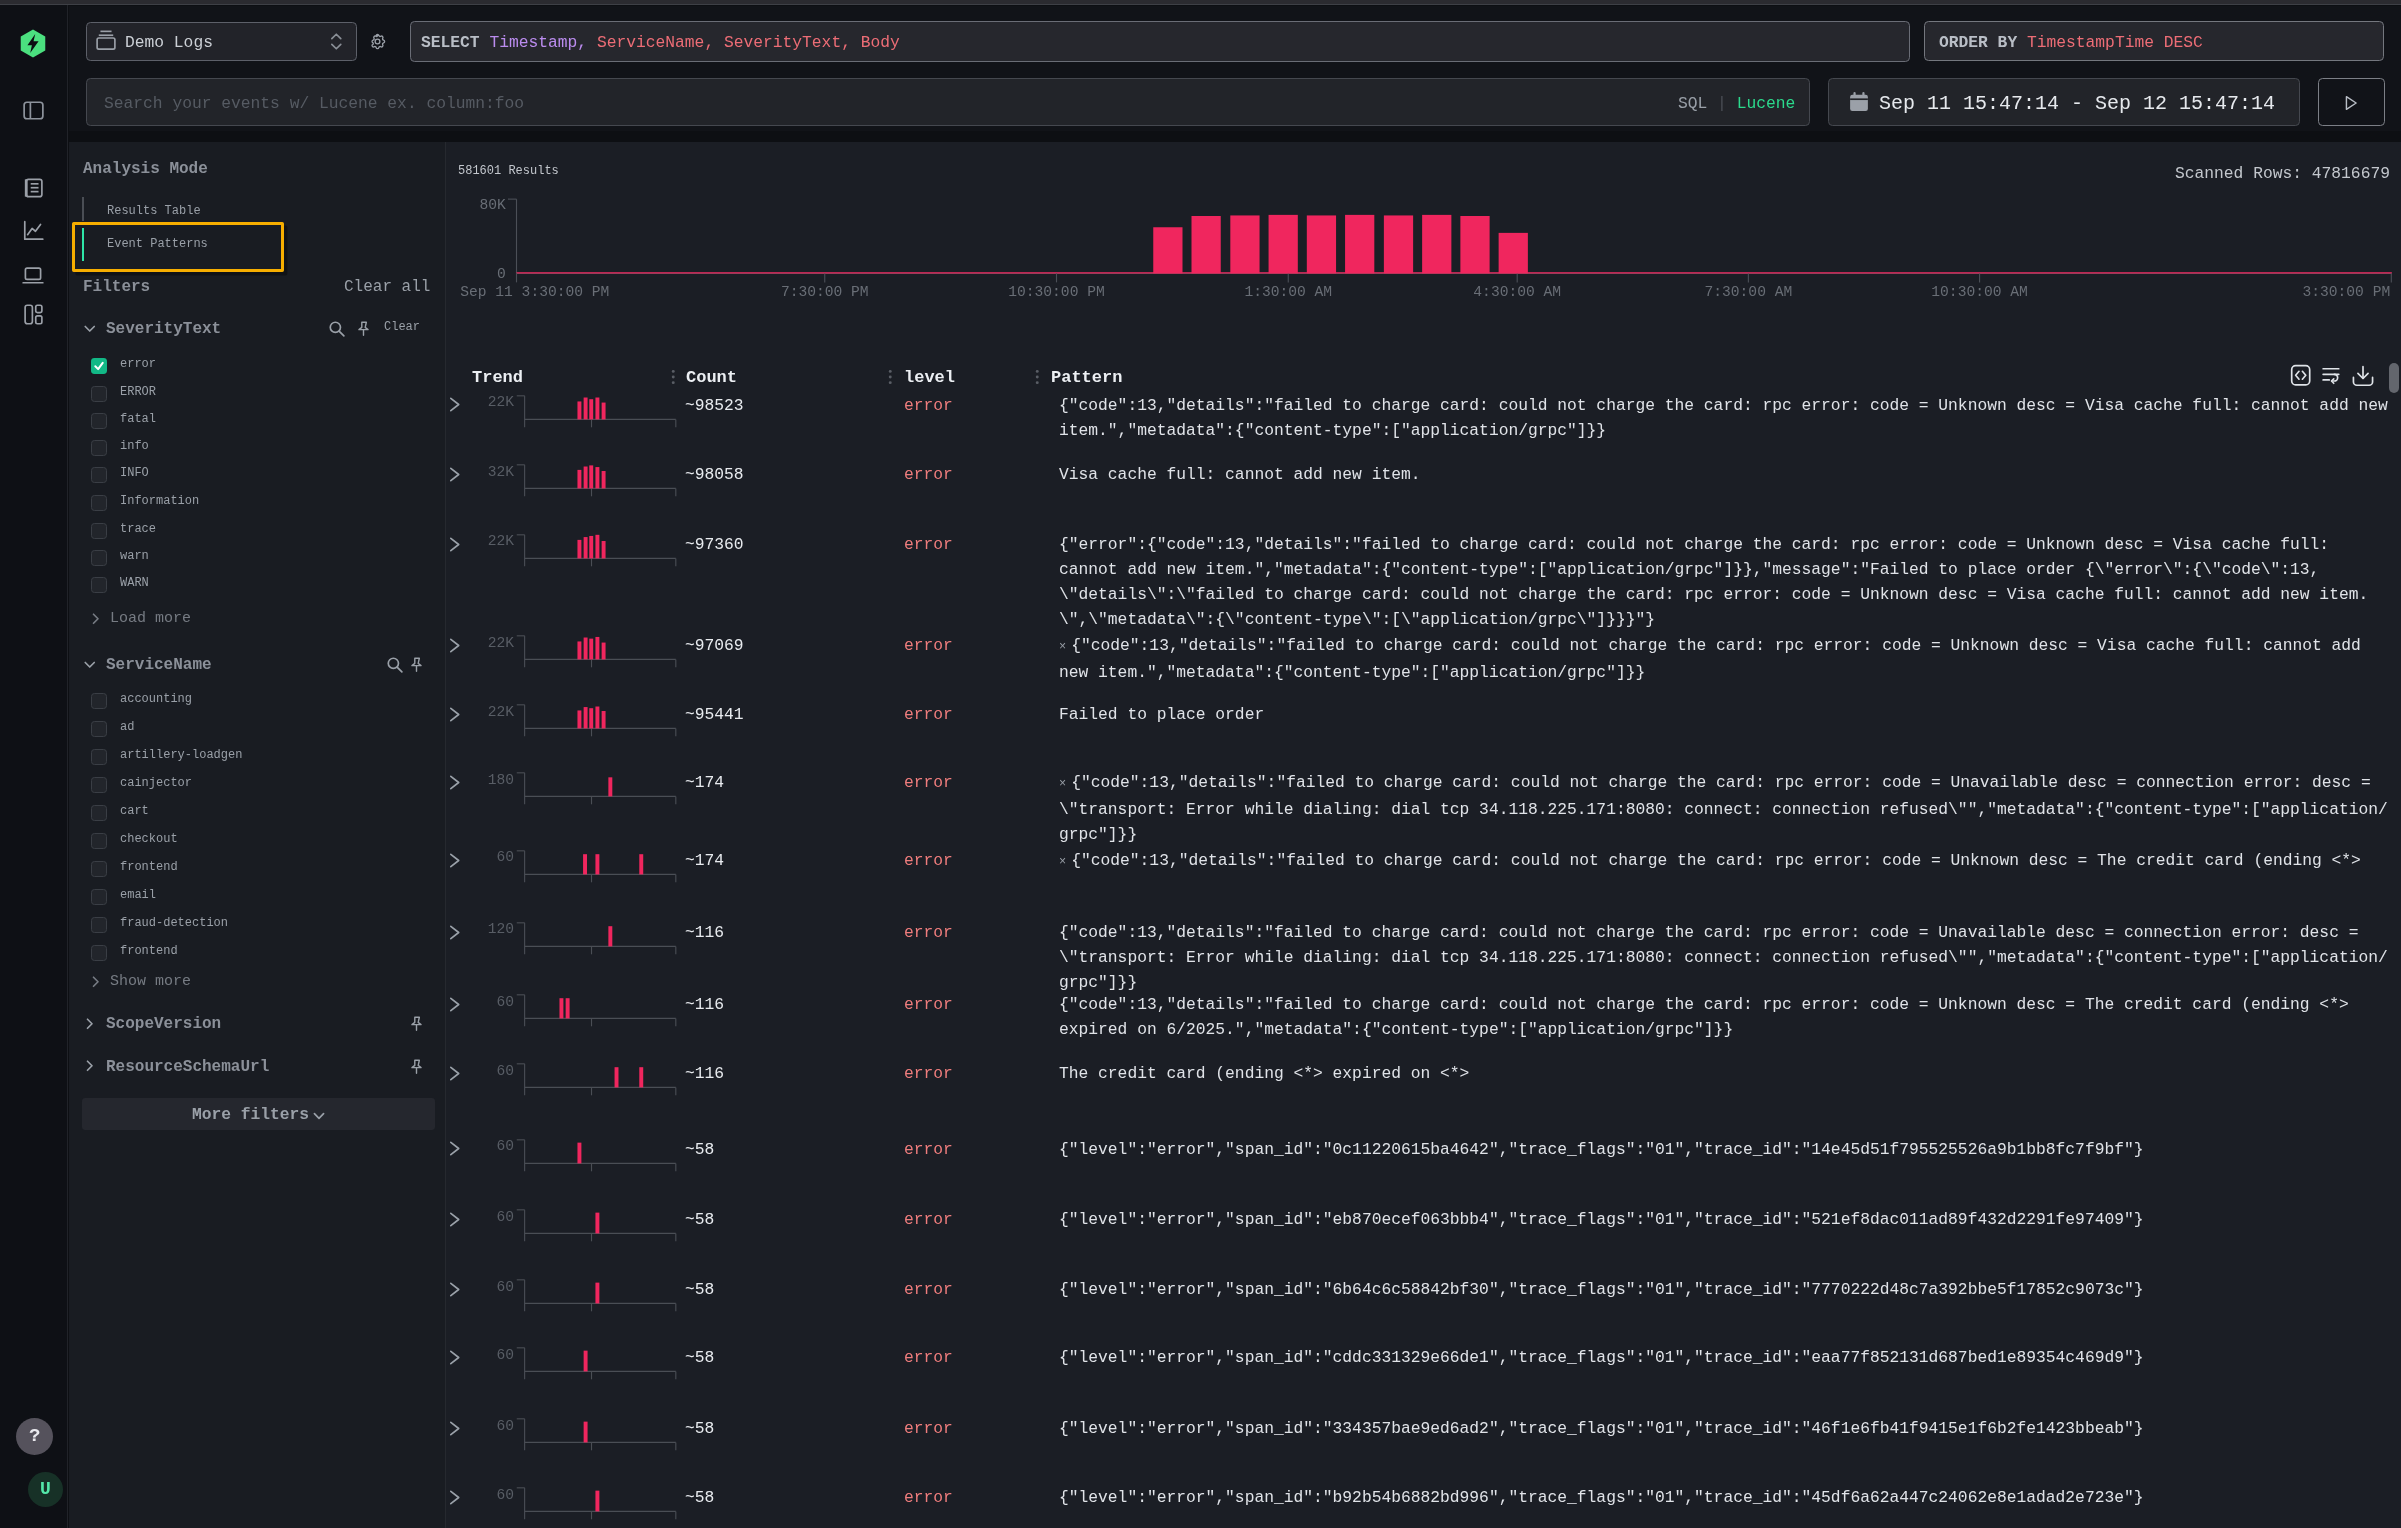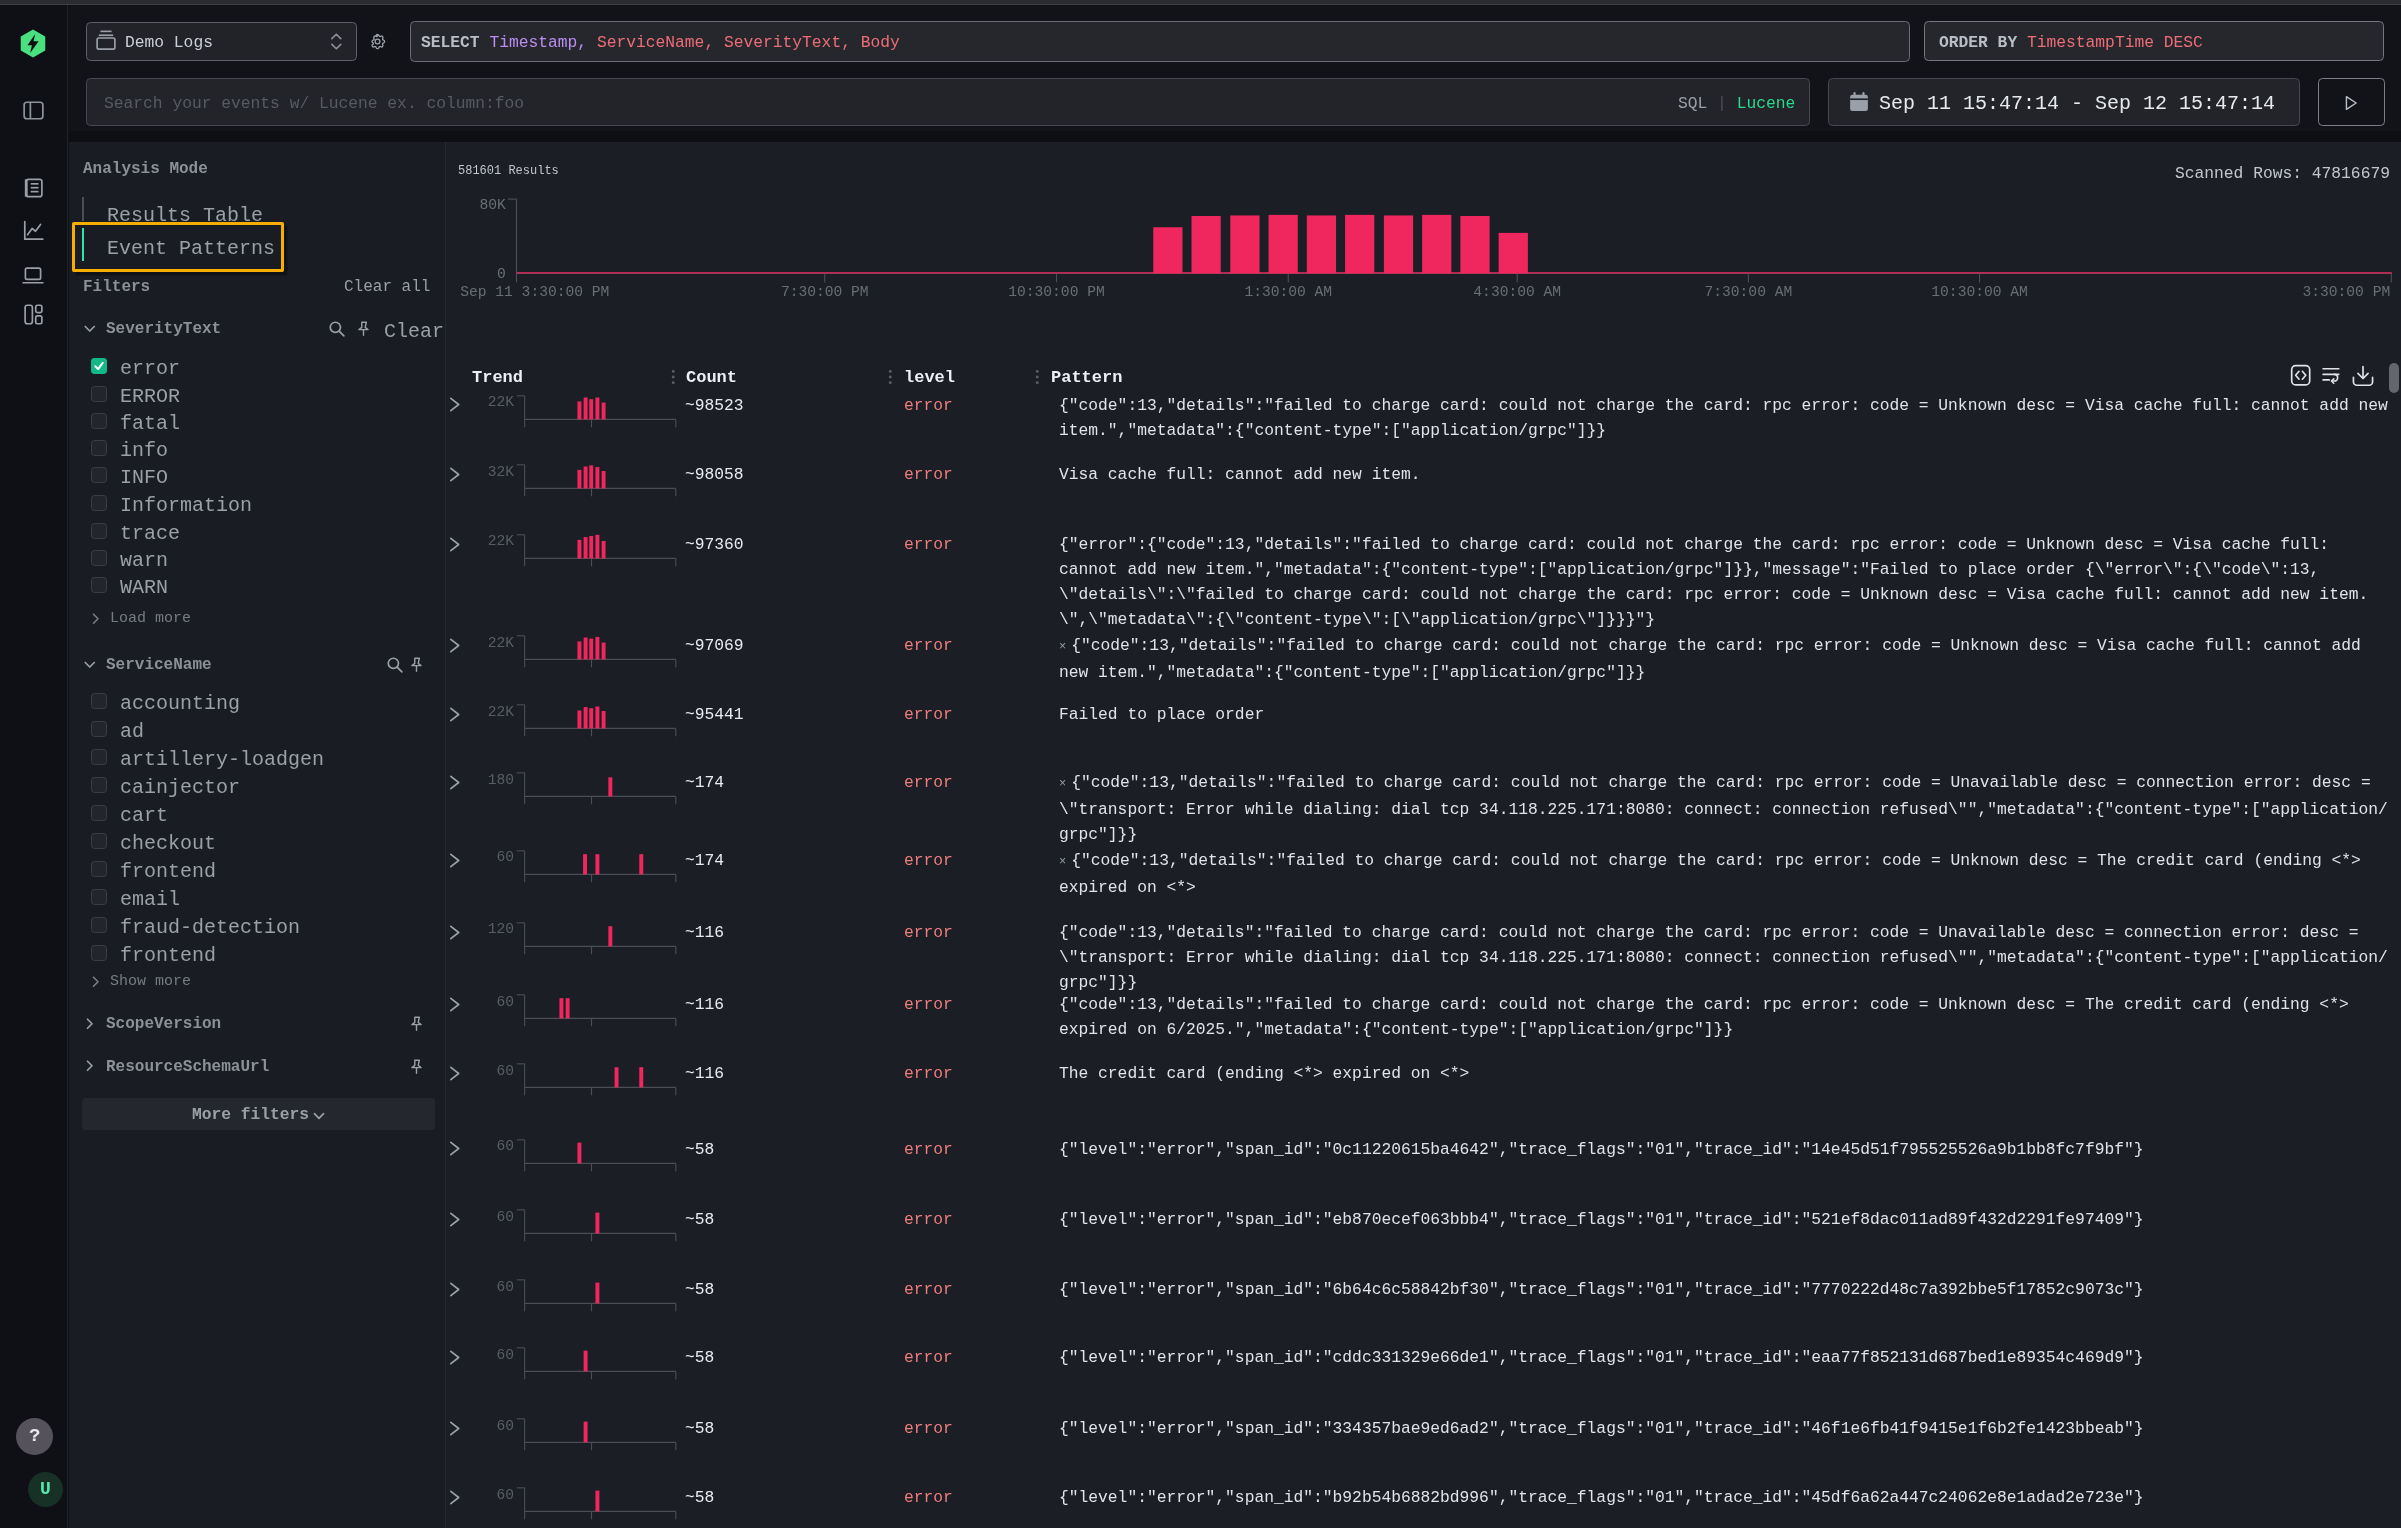--- a/index.html
+++ b/index.html
@@ -4,21 +4,21 @@
 *{margin:0;padding:0;box-sizing:border-box}
 html,body{width:2401px;height:1528px;background:#0d0f13;overflow:hidden;
  font-family:"Liberation Mono",monospace;-webkit-font-smoothing:antialiased}
 .abs{position:absolute}
 .b{font-weight:bold}
 .row-pat{font-size:16.3px;line-height:25px;color:#e0e3e8;white-space:pre}
 .xm{font-size:12px;color:#989ea6;margin-right:5px}
 .cell{font-size:16.3px;line-height:25px}
 .tlabel{font-size:14.6px;line-height:14.6px;color:#585d65;text-align:right;width:68px}
 .chk{width:16.3px;height:16.3px;border-radius:3.4px;background:#22252b;border:1.1px solid #3a3e45}
-.fitem{font-size:20px;color:#9aa0a8}
+.fitem{font-size:12px;color:#9aa0a8}
 .shead{font-size:16px;color:#8b9099;font-weight:bold}
 </style></head><body>
 
 <div class="abs" style="left:0;top:0;width:2401px;height:4.5px;background:#2b2b30;border-bottom:1.1px solid #3e4046"></div>
 <div class="abs" style="left:0;top:4.5px;width:68px;height:1524px;background:#0e1015;border-right:1.1px solid #212329"></div>
 <svg class="abs " style="left:19px;top:29px" width="28" height="29" viewBox="0 0 50 52" fill="none">
     <polygon points="25,1 47,13.5 47,38.5 25,51 3,38.5 3,13.5" fill="#4be07f"></polygon>
     <path d="M29 9 L15 29 H23 L20 43 L35 22 H26 L29 9 Z" fill="#0c0e12"></path>
   </svg>
 <svg class="abs " style="left:22.5px;top:100px" width="21" height="21" viewBox="0 0 37 37" fill="none">
@@ -388,21 +388,21 @@
     <line x1="10" y1="47" x2="279" y2="47" stroke="#4a4e55" stroke-width="2"></line>
     <line x1="10" y1="47" x2="10" y2="61" stroke="#4a4e55" stroke-width="2"></line>
     <line x1="129" y1="47" x2="129" y2="61" stroke="#4a4e55" stroke-width="2"></line>
     <line x1="279" y1="47" x2="279" y2="61" stroke="#4a4e55" stroke-width="2"></line>
     <rect x="114" y="11" width="7" height="36" fill="#f0265e"></rect>
     <rect x="136" y="11" width="7" height="36" fill="#f0265e"></rect>
     <rect x="214" y="11" width="7" height="36" fill="#f0265e"></rect>
   </svg>
 <div class="abs cell" style="left:685px;top:848px;color:#e8ebef">~174</div>
 <div class="abs cell" style="left:904px;top:848px;color:#ef7d7d">error</div>
-<div class="abs row-pat" style="left:1059px;top:848px"><div><span class="xm">×</span>{"code":13,"details":"failed to charge card: could not charge the card: rpc error: code = Unknown desc = The credit card (ending &lt;*&gt;</div><div>expired on &lt;*&gt;</div></div>
+<div class="abs row-pat" style="left:1059px;top:848px"><div><span class="xm">×</span>{"code":13,"details":"failed to charge card: could not charge the card: rpc error: code = Unknown desc = The credit card (ending &lt;*&gt;</div></div>
 <svg class="abs " style="left:448px;top:924px" width="13.5" height="17" viewBox="0 0 24 30" fill="none">
     <polyline points="5,4 19,15 5,26" stroke="#9aa1a9" stroke-width="3" stroke-linecap="round" stroke-linejoin="round"></polyline>
   </svg>
 <div class="abs tlabel" style="left:446px;top:922px">120</div>
 <svg class="abs" style="left:519px;top:920px;overflow:visible" width="163" height="36" viewBox="0 0 290 64" fill="none">
     <line x1="10" y1="5" x2="10" y2="48" stroke="#4a4e55" stroke-width="2"></line>
     <line x1="-4" y1="5" x2="10" y2="5" stroke="#4a4e55" stroke-width="2"></line>
     <line x1="10" y1="47" x2="279" y2="47" stroke="#4a4e55" stroke-width="2"></line>
     <line x1="10" y1="47" x2="10" y2="61" stroke="#4a4e55" stroke-width="2"></line>
     <line x1="129" y1="47" x2="129" y2="61" stroke="#4a4e55" stroke-width="2"></line>

